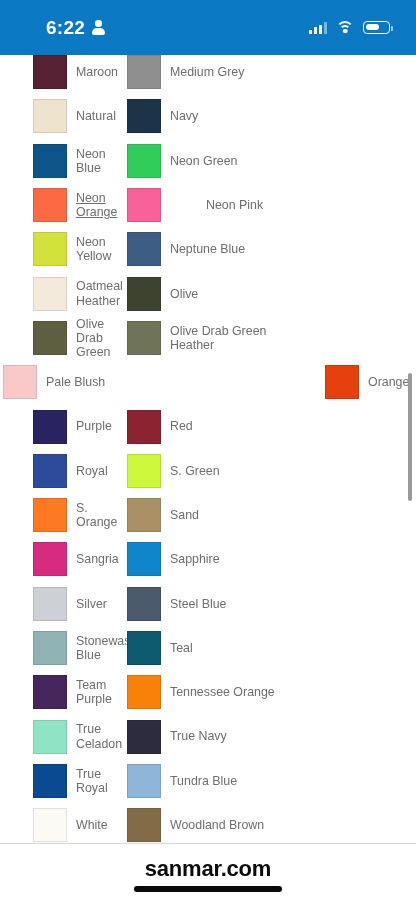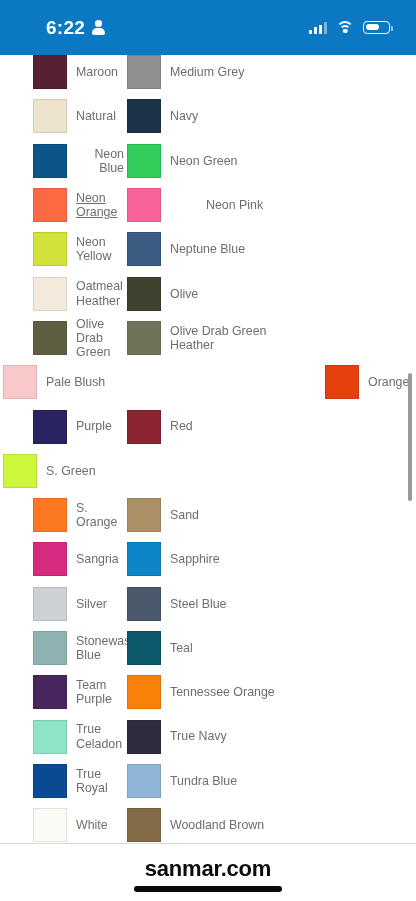--- a/index.html
+++ b/index.html
@@ -140,21 +140,21 @@
             <div class="swatch-label" style="color: rgb(110, 110, 110);">Natural</div>
           </div>
           <div class="swatch-cell right">
             <div class="swatch" style="background: rgb(29, 51, 73);"></div>
             <div class="swatch-label" style="color: rgb(110, 110, 110);">Navy</div>
           </div>
         </div>
         <div class="swatch-row">
           <div class="swatch-cell left">
             <div class="swatch" style="background: rgb(13, 84, 136);"></div>
-            <div class="swatch-label" style="color: rgb(110, 110, 110); text-align: right;">Neon Blue</div>
+            <div class="swatch-label" style="color: rgb(110, 110, 110);">Neon Blue</div>
           </div>
           <div class="swatch-cell right">
             <div class="swatch" style="background: rgb(49, 205, 90);"></div>
             <div class="swatch-label" style="color: rgb(110, 110, 110);">Neon Green</div>
           </div>
         </div>
         <div class="swatch-row">
           <div class="swatch-cell left">
             <div class="swatch" style="background: rgb(252, 106, 68);"></div>
             <div class="swatch-label" style="color: rgb(110, 110, 110); text-decoration: underline;">Neon Orange</div>
@@ -208,20 +208,24 @@
           <div class="swatch-cell left">
             <div class="swatch" style="background: rgb(41, 36, 97);"></div>
             <div class="swatch-label" style="color: rgb(110, 110, 110);">Purple</div>
           </div>
           <div class="swatch-cell right">
             <div class="swatch" style="background: rgb(140, 35, 49);"></div>
             <div class="swatch-label" style="color: rgb(110, 110, 110);">Red</div>
           </div>
         </div>
         <div class="swatch-row">
+          <div class="swatch-cell left">
+            <div class="swatch" style="background: rgb(44, 75, 155);"></div>
+            <div class="swatch-label" style="color: rgb(110, 110, 110);">Royal</div>
+          </div>
           <div class="swatch-cell right">
             <div class="swatch" style="background: rgb(205, 247, 58);"></div>
             <div class="swatch-label" style="color: rgb(110, 110, 110);">S. Green</div>
           </div>
         </div>
         <div class="swatch-row">
           <div class="swatch-cell left">
             <div class="swatch" style="background: rgb(252, 120, 33);"></div>
             <div class="swatch-label" style="color: rgb(110, 110, 110);">S. Orange</div>
           </div>

